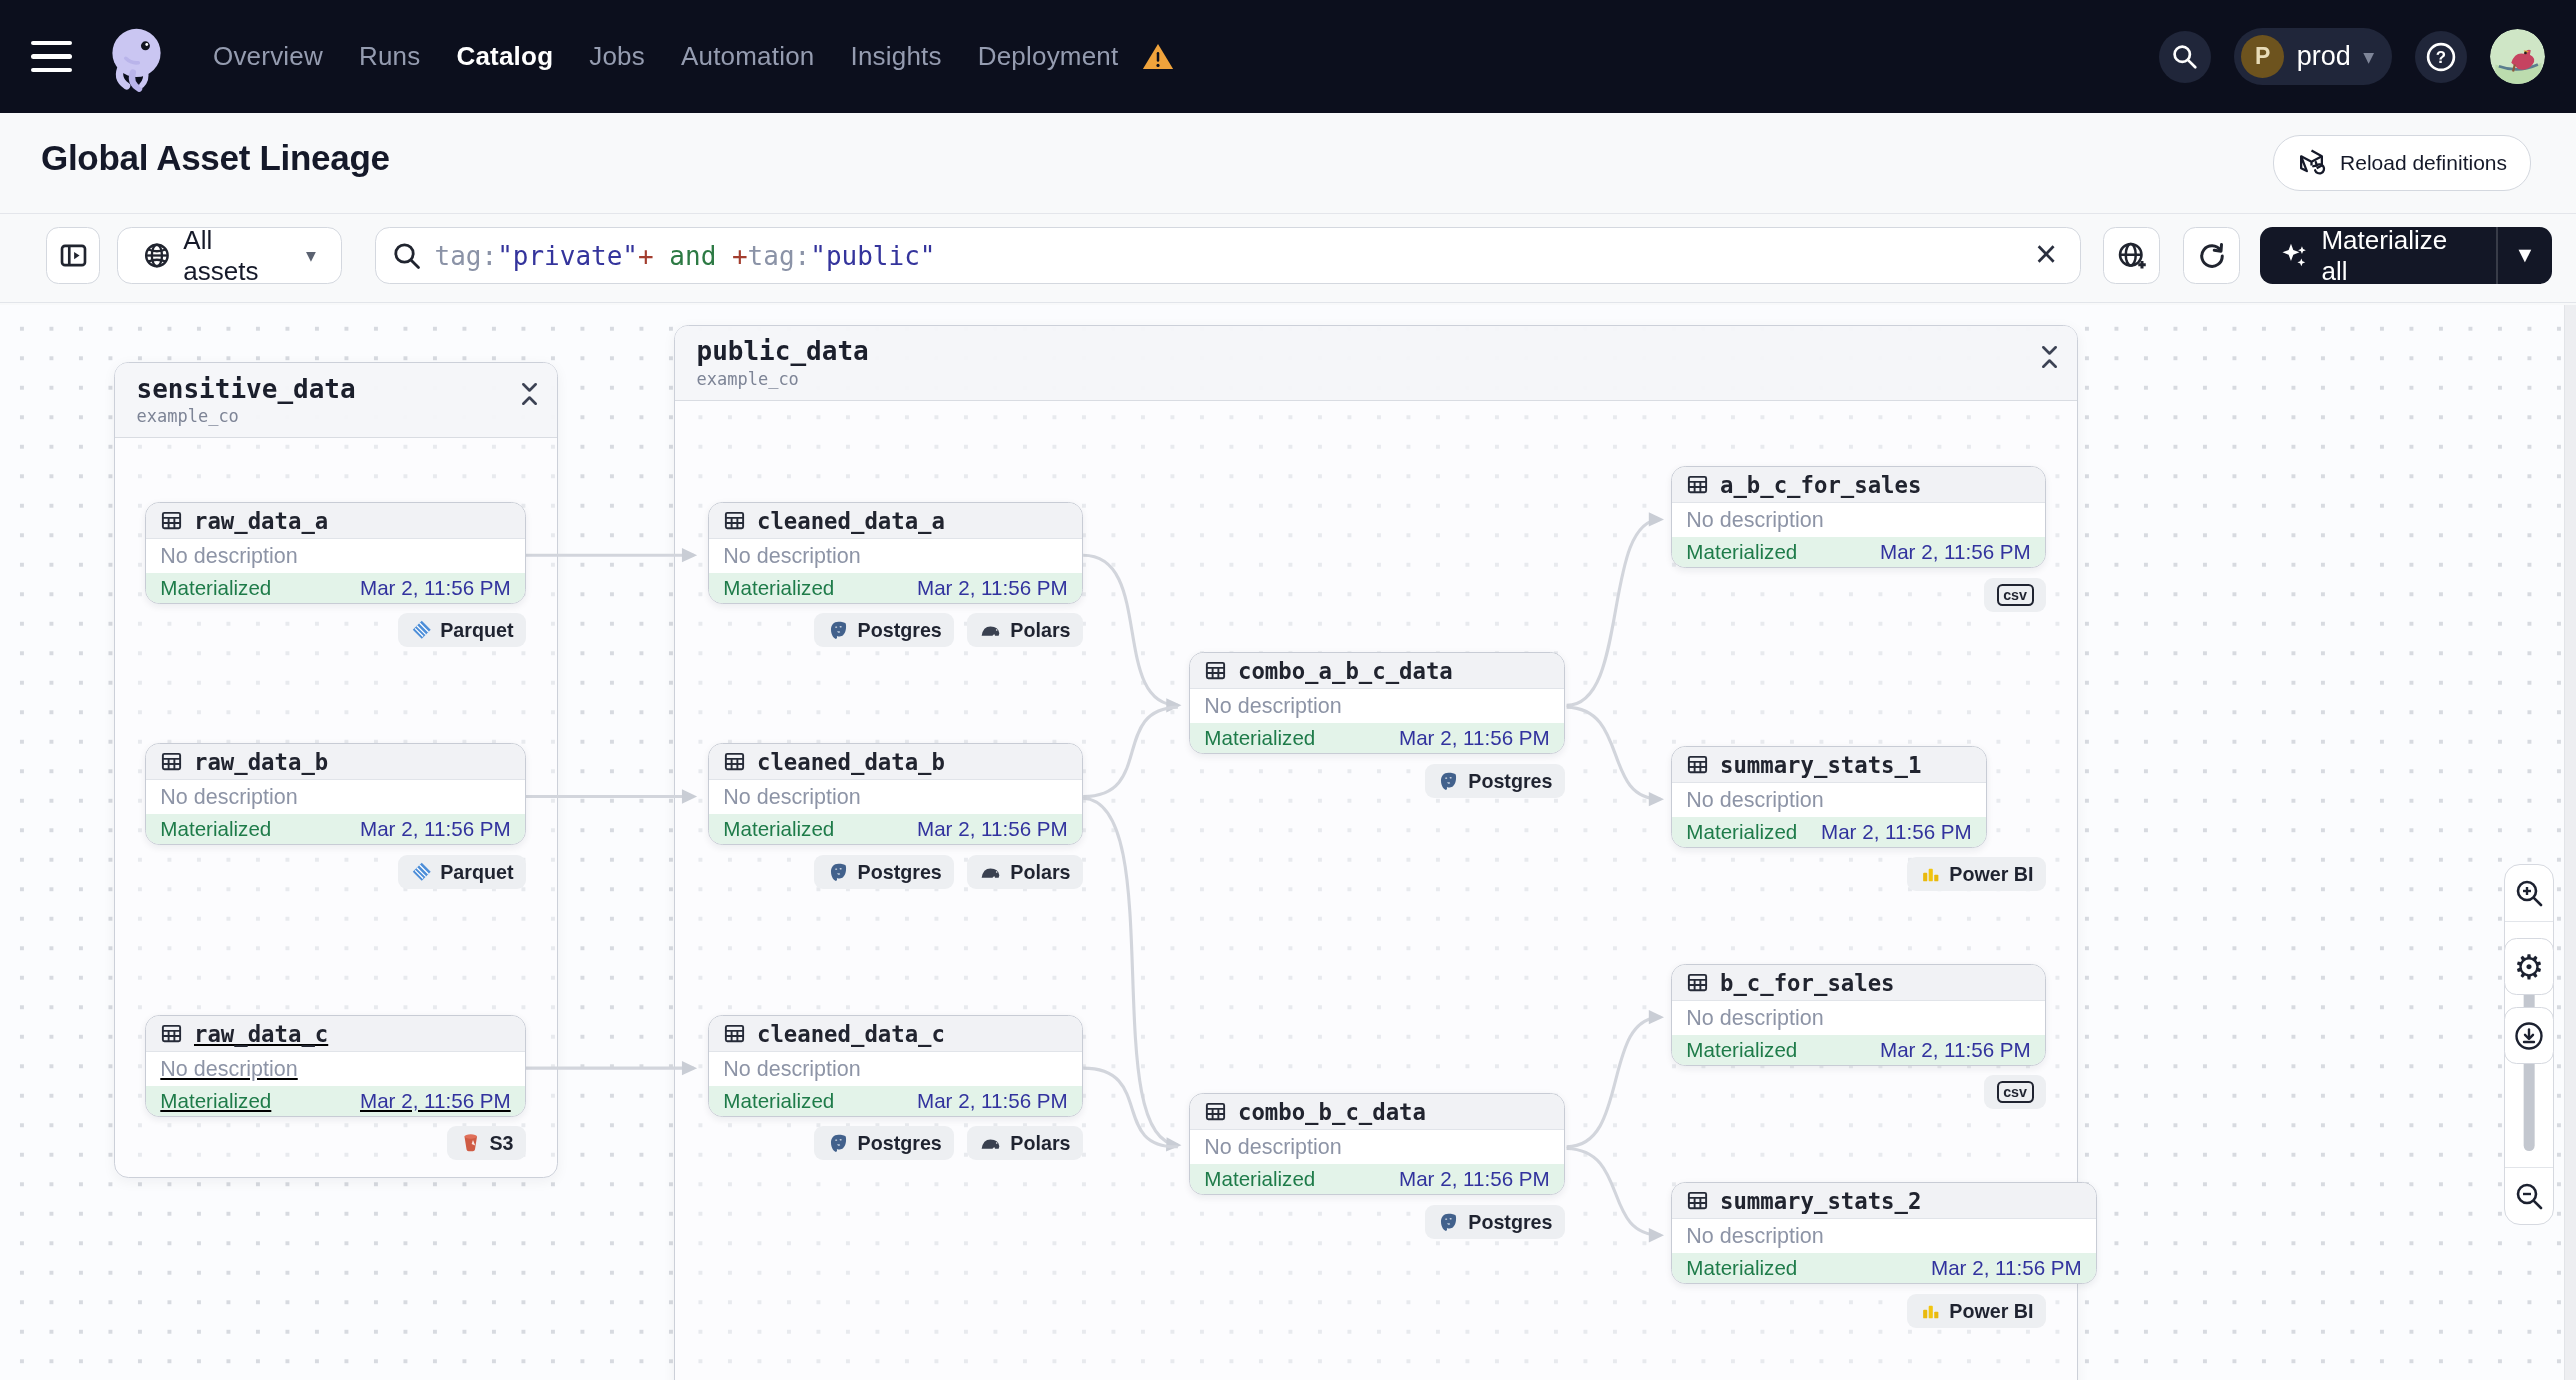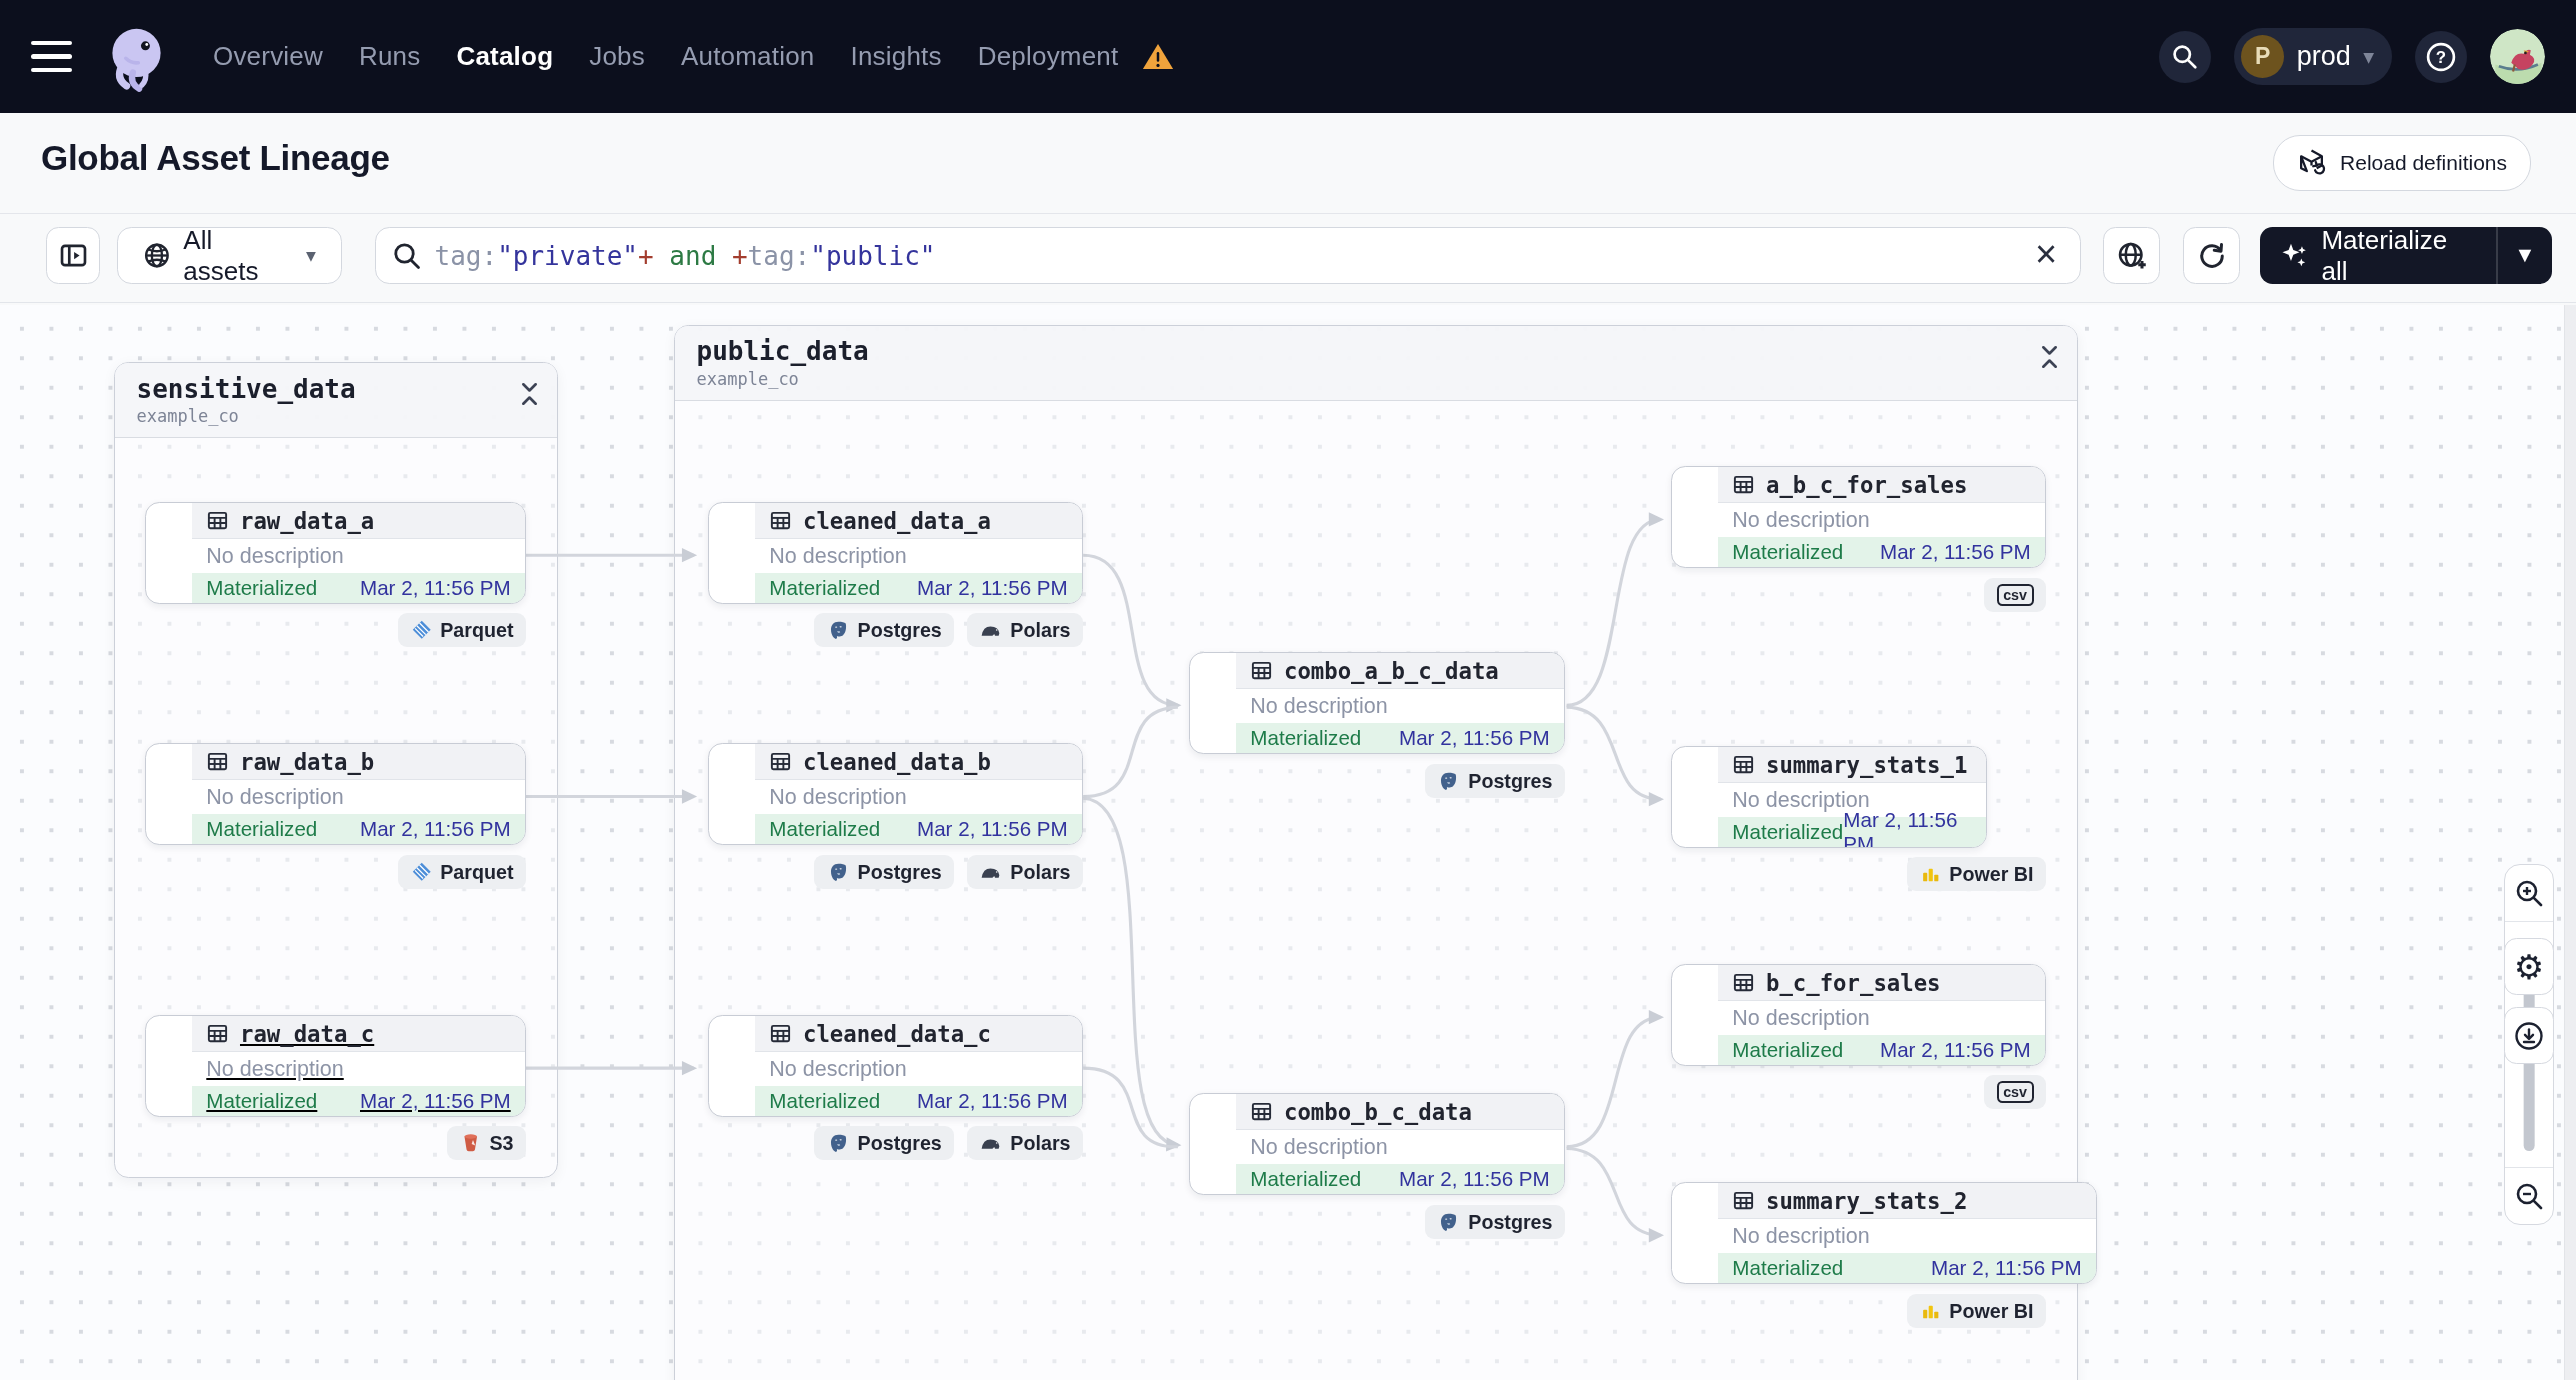--- a/index.html
+++ b/index.html
@@ -68,21 +68,21 @@
          box-sizing:border-box;box-shadow:0 3.6px 12.5px rgba(20,24,40,.05);}
   .group-header{background:rgba(244,245,248,.92);border-bottom:1.8px solid #d9dce2;border-radius:12.5px 12.5px 0 0;
                 padding:10.7px 21.5px;position:relative;}
   .group-title{font-size:26px;font-weight:700;color:#1b1f2c;}
   .group-sub{font-size:17px;color:#7d8496;margin-top:2.7px;}
   .collapse-btn{position:absolute;right:14.3px;top:16px;width:27px;height:30px;cursor:pointer;}
 
   .edges{position:absolute;left:0;top:0;pointer-events:none;}
 
   .node{position:absolute;background:#fff;border:1.8px solid #c8ccd5;border-radius:14.3px;box-sizing:border-box;
-        height:102px;overflow:hidden;box-shadow:0 2.7px 7.2px rgba(20,24,40,.07);cursor:pointer;padding-left:46px;}
+        height:102px;overflow:hidden;box-shadow:0 2.7px 7.2px rgba(20,24,40,.07);cursor:pointer;}
   .node-header{height:36px;background:#f1f2f5;border-bottom:1.8px solid #e1e4e9;display:flex;align-items:center;
                gap:10.7px;padding:0 14.3px;box-sizing:border-box;}
   .node-title{font-size:22.3px;font-weight:700;color:#21242f;}
   .node-desc{height:34px;display:flex;align-items:center;padding:0 14.3px;font-size:21.5px;color:#8d94a6;}
   .node-mat{height:30px;background:var(--materialized_bg,#e3f3e9);display:flex;align-items:center;
             justify-content:space-between;padding:0 14.3px;}
   .mat-status{font-size:20.6px;color:var(--materialized_green,#1e7b49);}
   .mat-time{font-size:20.6px;color:var(--timestamp_indigo,#32339e);}
 
   .kind-row{position:absolute;display:flex;justify-content:flex-end;gap:12.5px;}

